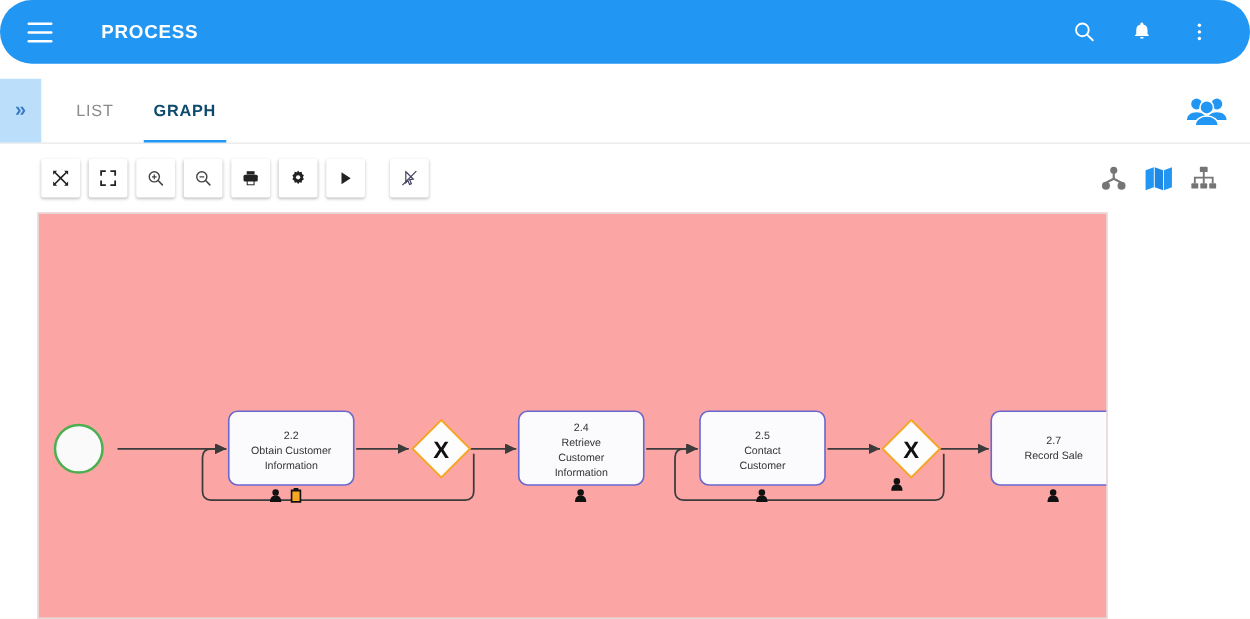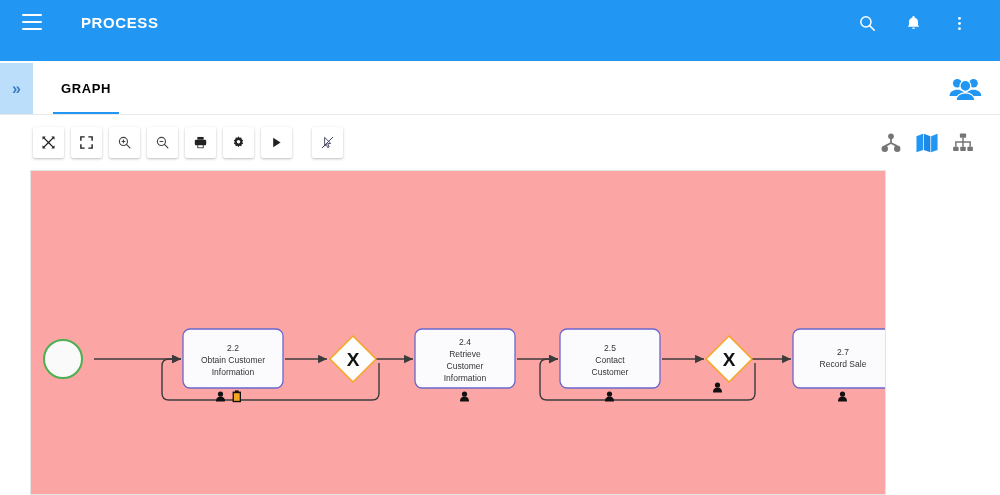--- a/index.html
+++ b/index.html
@@ -6,23 +6,23 @@
   html, body {
     width: 1000px; height: 495px;
     font-family: "Liberation Sans", sans-serif;
     background: #ffffff;
     overflow: hidden;
   }
 
   
   .appbar {
     position: absolute; left: 0; top: 0;
-    width: 1000px; height: 61px;
+    width: 1000px; height: 51px;
     background: #2196f3;
-    display: flex; align-items: flex-start;
+    display: flex; align-items: center; border-radius: 29px;
   }
   .appbar-left { display: flex; align-items: center; }
   .hamburger {
     width: 44px; height: 44px; margin-left: 10px;
     display: flex; flex-direction: column; justify-content: center;
     align-items: center; cursor: pointer;
   }
   .hamburger span {
     display: block; width: 20px; height: 2px;
     background: #fff; margin: 2.5px 0; border-radius: 1px;
@@ -52,21 +52,21 @@
     display: flex; align-items: center; justify-content: center;
     color: #3b7cc4; font-size: 16px; font-weight: bold; cursor: pointer;
   }
   .tabs { display: flex; align-items: stretch; margin-left: 12px; }
   .tab {
     position: relative; padding: 0 16px;
     display: flex; align-items: center;
     font-size: 13px; letter-spacing: 0.6px;
     color: #8a8a8a; cursor: pointer; font-weight: 500;
   }
-  .tab.active { color: #000000; font-weight: bold; }
+  .tab.active { color: #0c4a6e; font-weight: bold; }
   .tab.active::after {
     content: ""; position: absolute; left: 8px; right: 8px; bottom: 0;
     height: 2px; background: #2196f3;
   }
   .tabbar-spacer { flex: 1; }
   .people-icon {
     display: flex; align-items: center; padding-right: 18px; cursor: pointer;
   }
 
   
@@ -142,20 +142,21 @@
         <circle cx="12" cy="12" r="1.75" fill="#ffffff"></circle>
         <circle cx="12" cy="18.6" r="1.75" fill="#ffffff"></circle>
       </svg>
     </div>
   </div>
 </div>
 
 <div class="tabbar">
   <div class="expand-btn">»</div>
   <div class="tabs">
+    <div class="tab">LIST</div>
     <div class="tab active">GRAPH</div>
   </div>
   <div class="tabbar-spacer"></div>
   <div class="people-icon">
     <svg width="34" height="26" viewBox="0 0 44 32">
       <circle cx="12" cy="8.5" r="5.6" fill="#2196f3"></circle>
       <path d="M2 25c0-5.2 4.6-8 10-8s10 2.8 10 8z" fill="#2196f3"></path>
       <circle cx="33" cy="8.5" r="5.6" fill="#2196f3"></circle>
       <path d="M23 25c0-5.2 4.6-8 10-8s10 2.8 10 8z" fill="#2196f3"></path>
       <circle cx="22.5" cy="12" r="7" fill="#2196f3" stroke="#ffffff" stroke-width="1.6"></circle>

